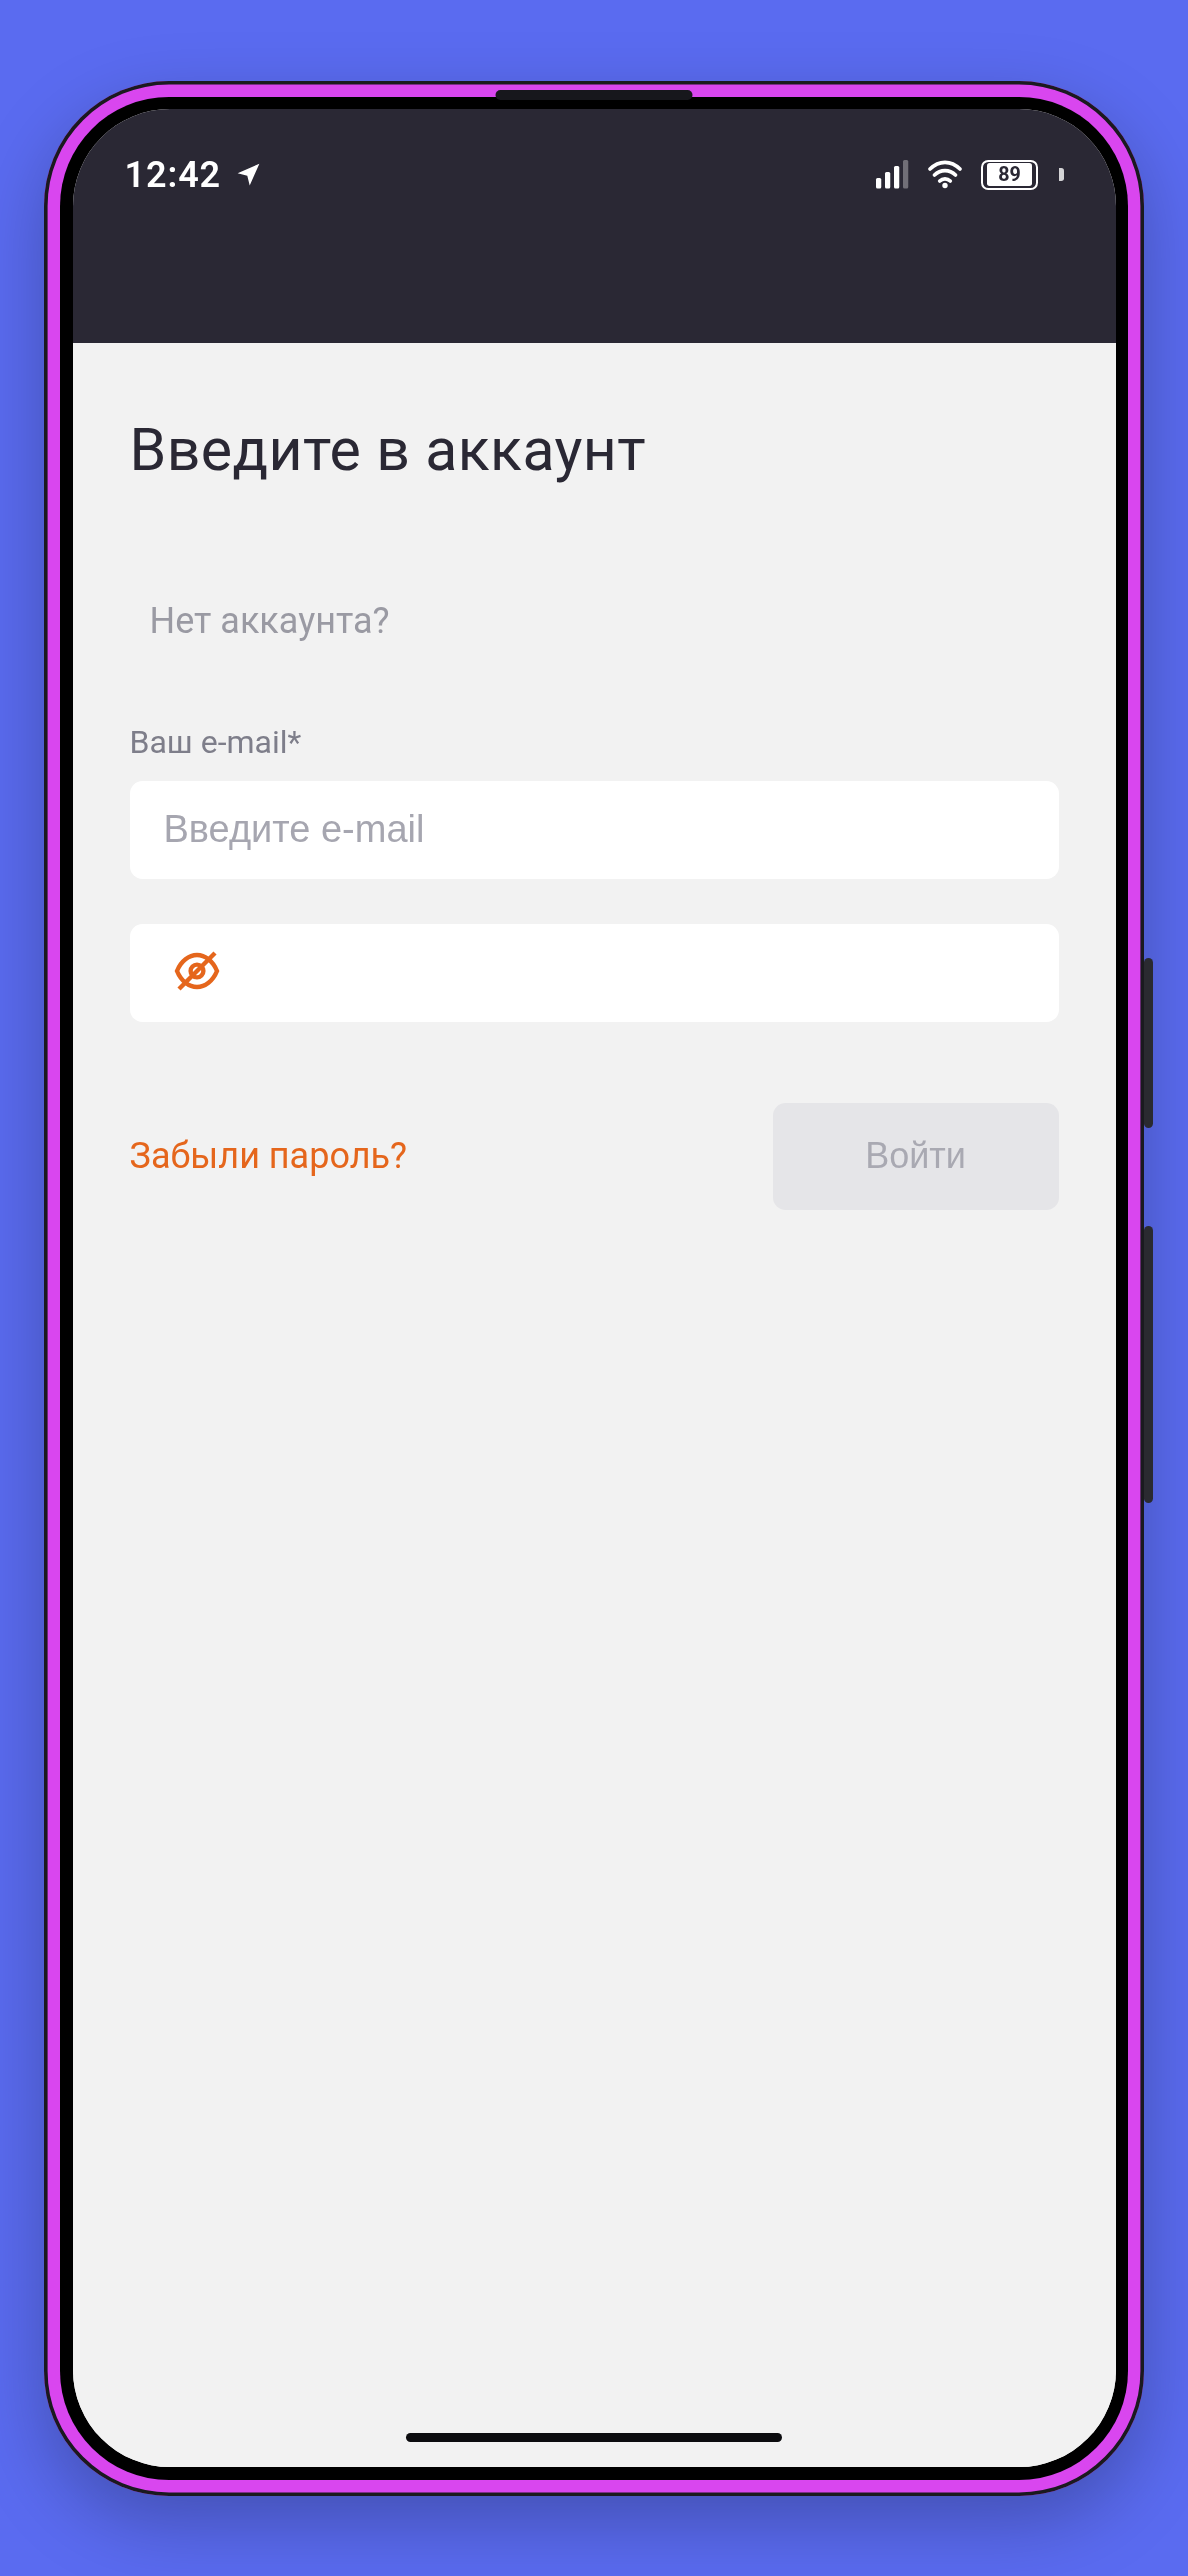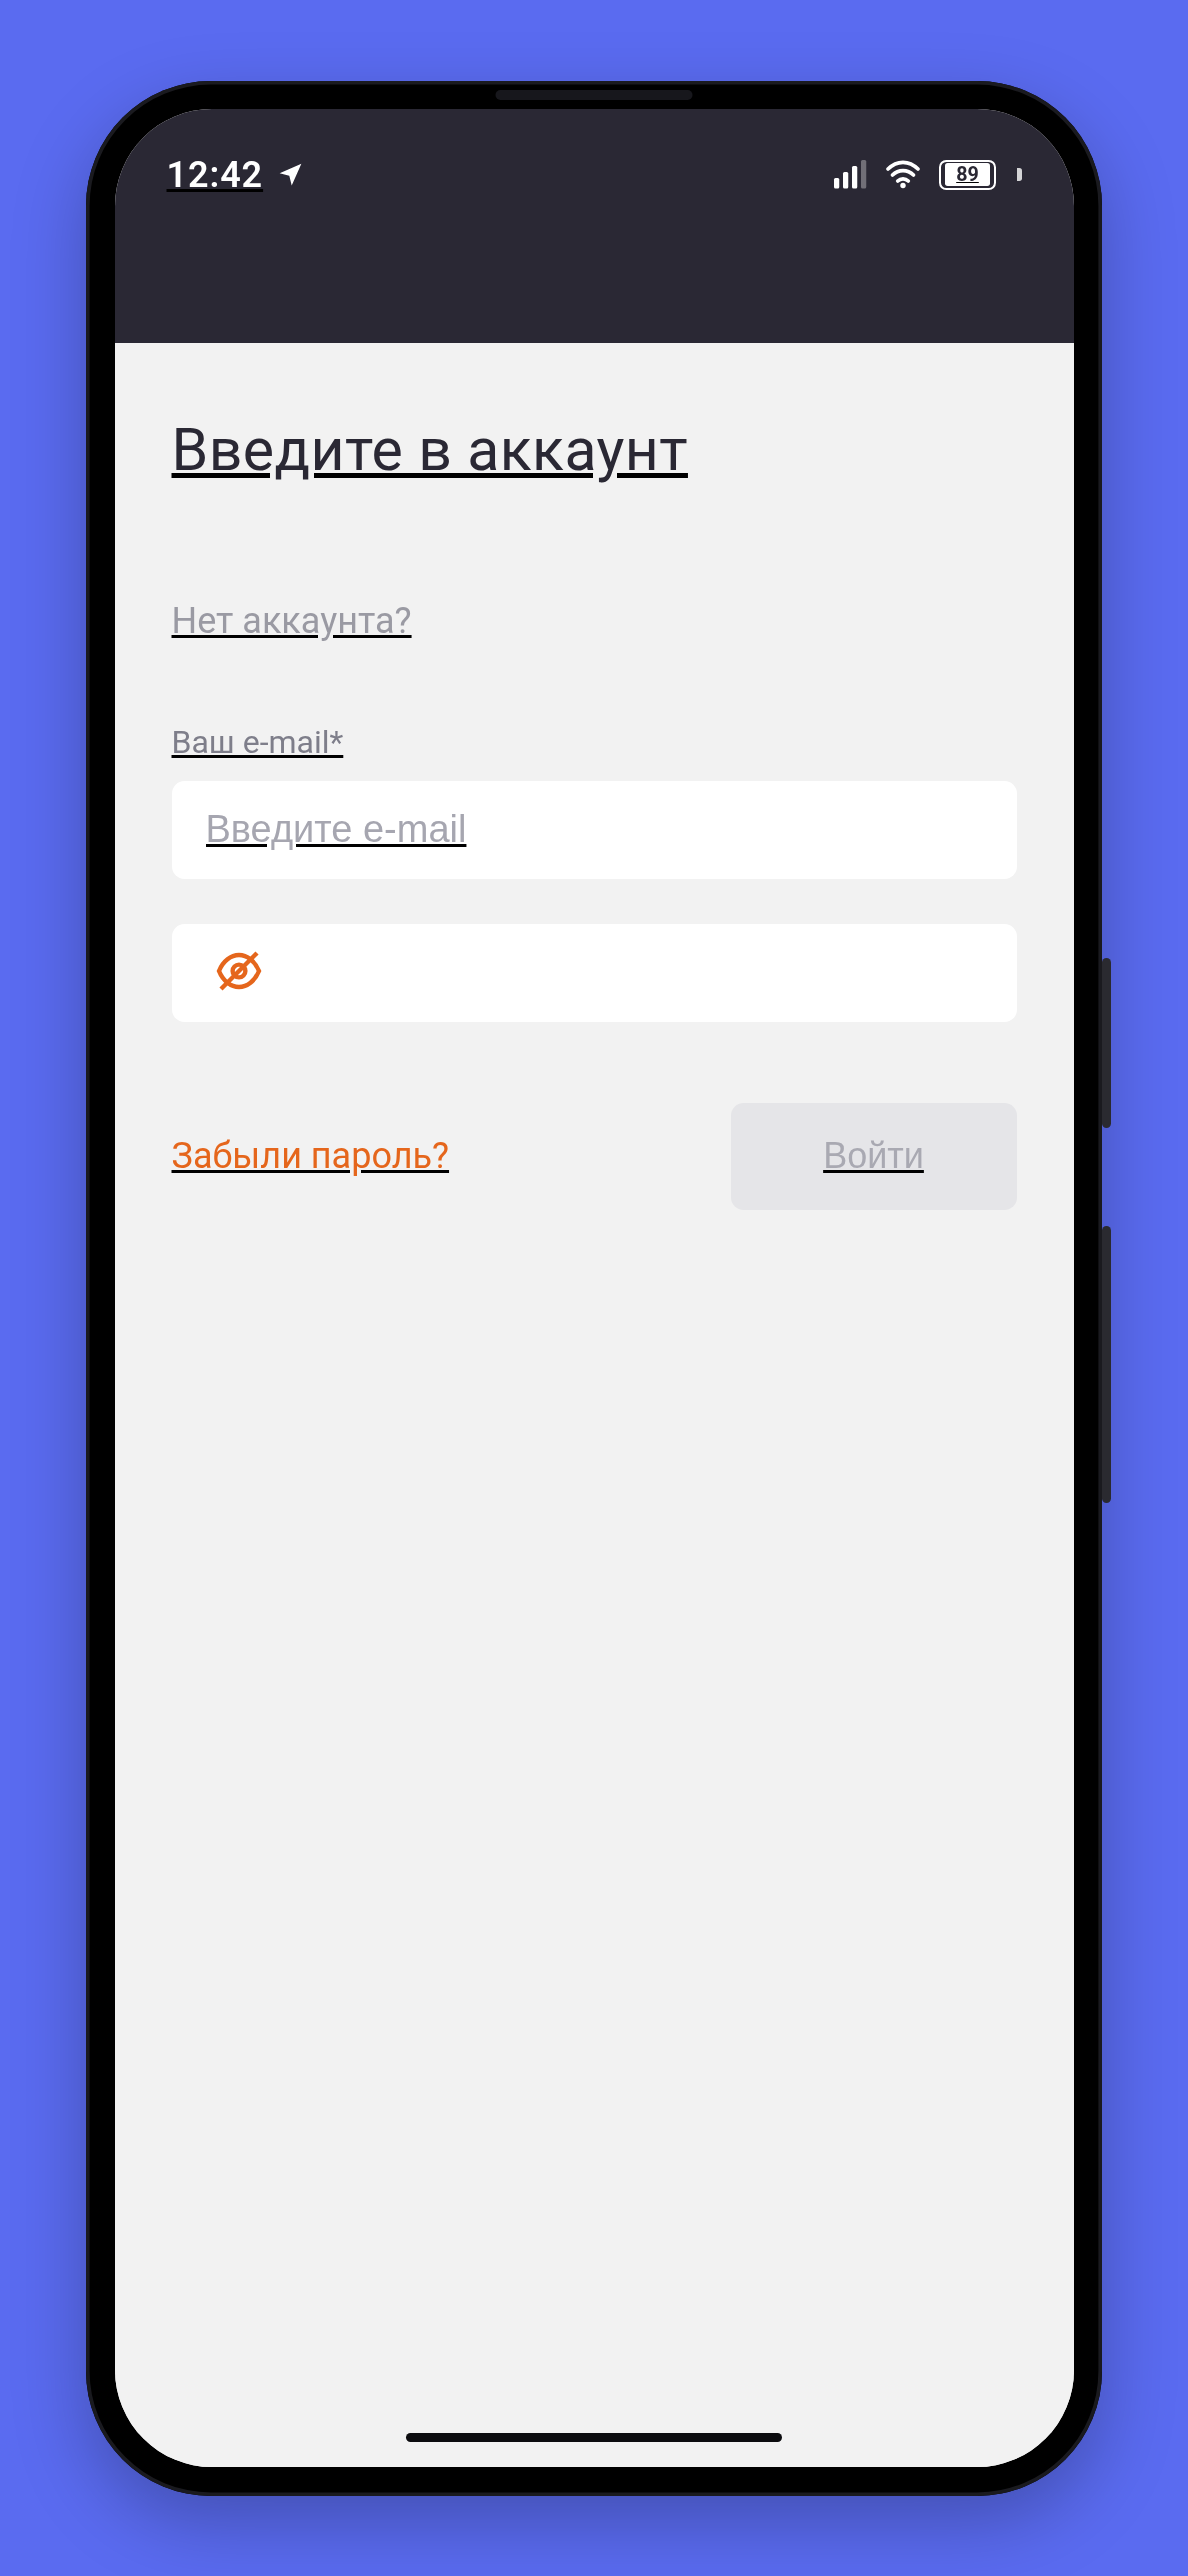--- a/index.html
+++ b/index.html
@@ -19,28 +19,27 @@
     background: #5a6bf0;
     display: flex;
     align-items: center;
     justify-content: center;
     position: relative;
   }
 
   
   .phone {
     position: relative;
-    width: 1016px;
+    width: 1100px;
     height: 2415px;
     border-radius: 125px;
-    background: #000000;
+    background: #d946ef;
     box-shadow: 0 27px 72px rgba(0,0,0,0.25), inset 0 0 0 3.6px #1a1a1f;
     padding: 16px;
     display: flex;
-    text-decoration: underline;
   }
 
   .phone-inner {
     flex: 1;
     border-radius: 109px;
     background: #000;
     padding: 12.5px;
     display: flex;
     position: relative;
   }
@@ -174,20 +173,21 @@
     color: #2a2834;
     letter-spacing: 0.4px;
   }
 
   .register-row {
     display: flex;
     align-items: flex-end;
     gap: 63px;
     margin-top: 116px;
     font-size: 36px;
+    margin-left: 20px;
   }
   .register-q { color: #9a9aa3; }
   .register-link { color: #e5661c; font-weight: 400; cursor: pointer; }
 
   .field { margin-top: 81px; }
   .field + .field { margin-top: 45px; }
   .field-label {
     color: #7e7e8a;
     font-size: 32px;
     margin-bottom: 19.7px;

